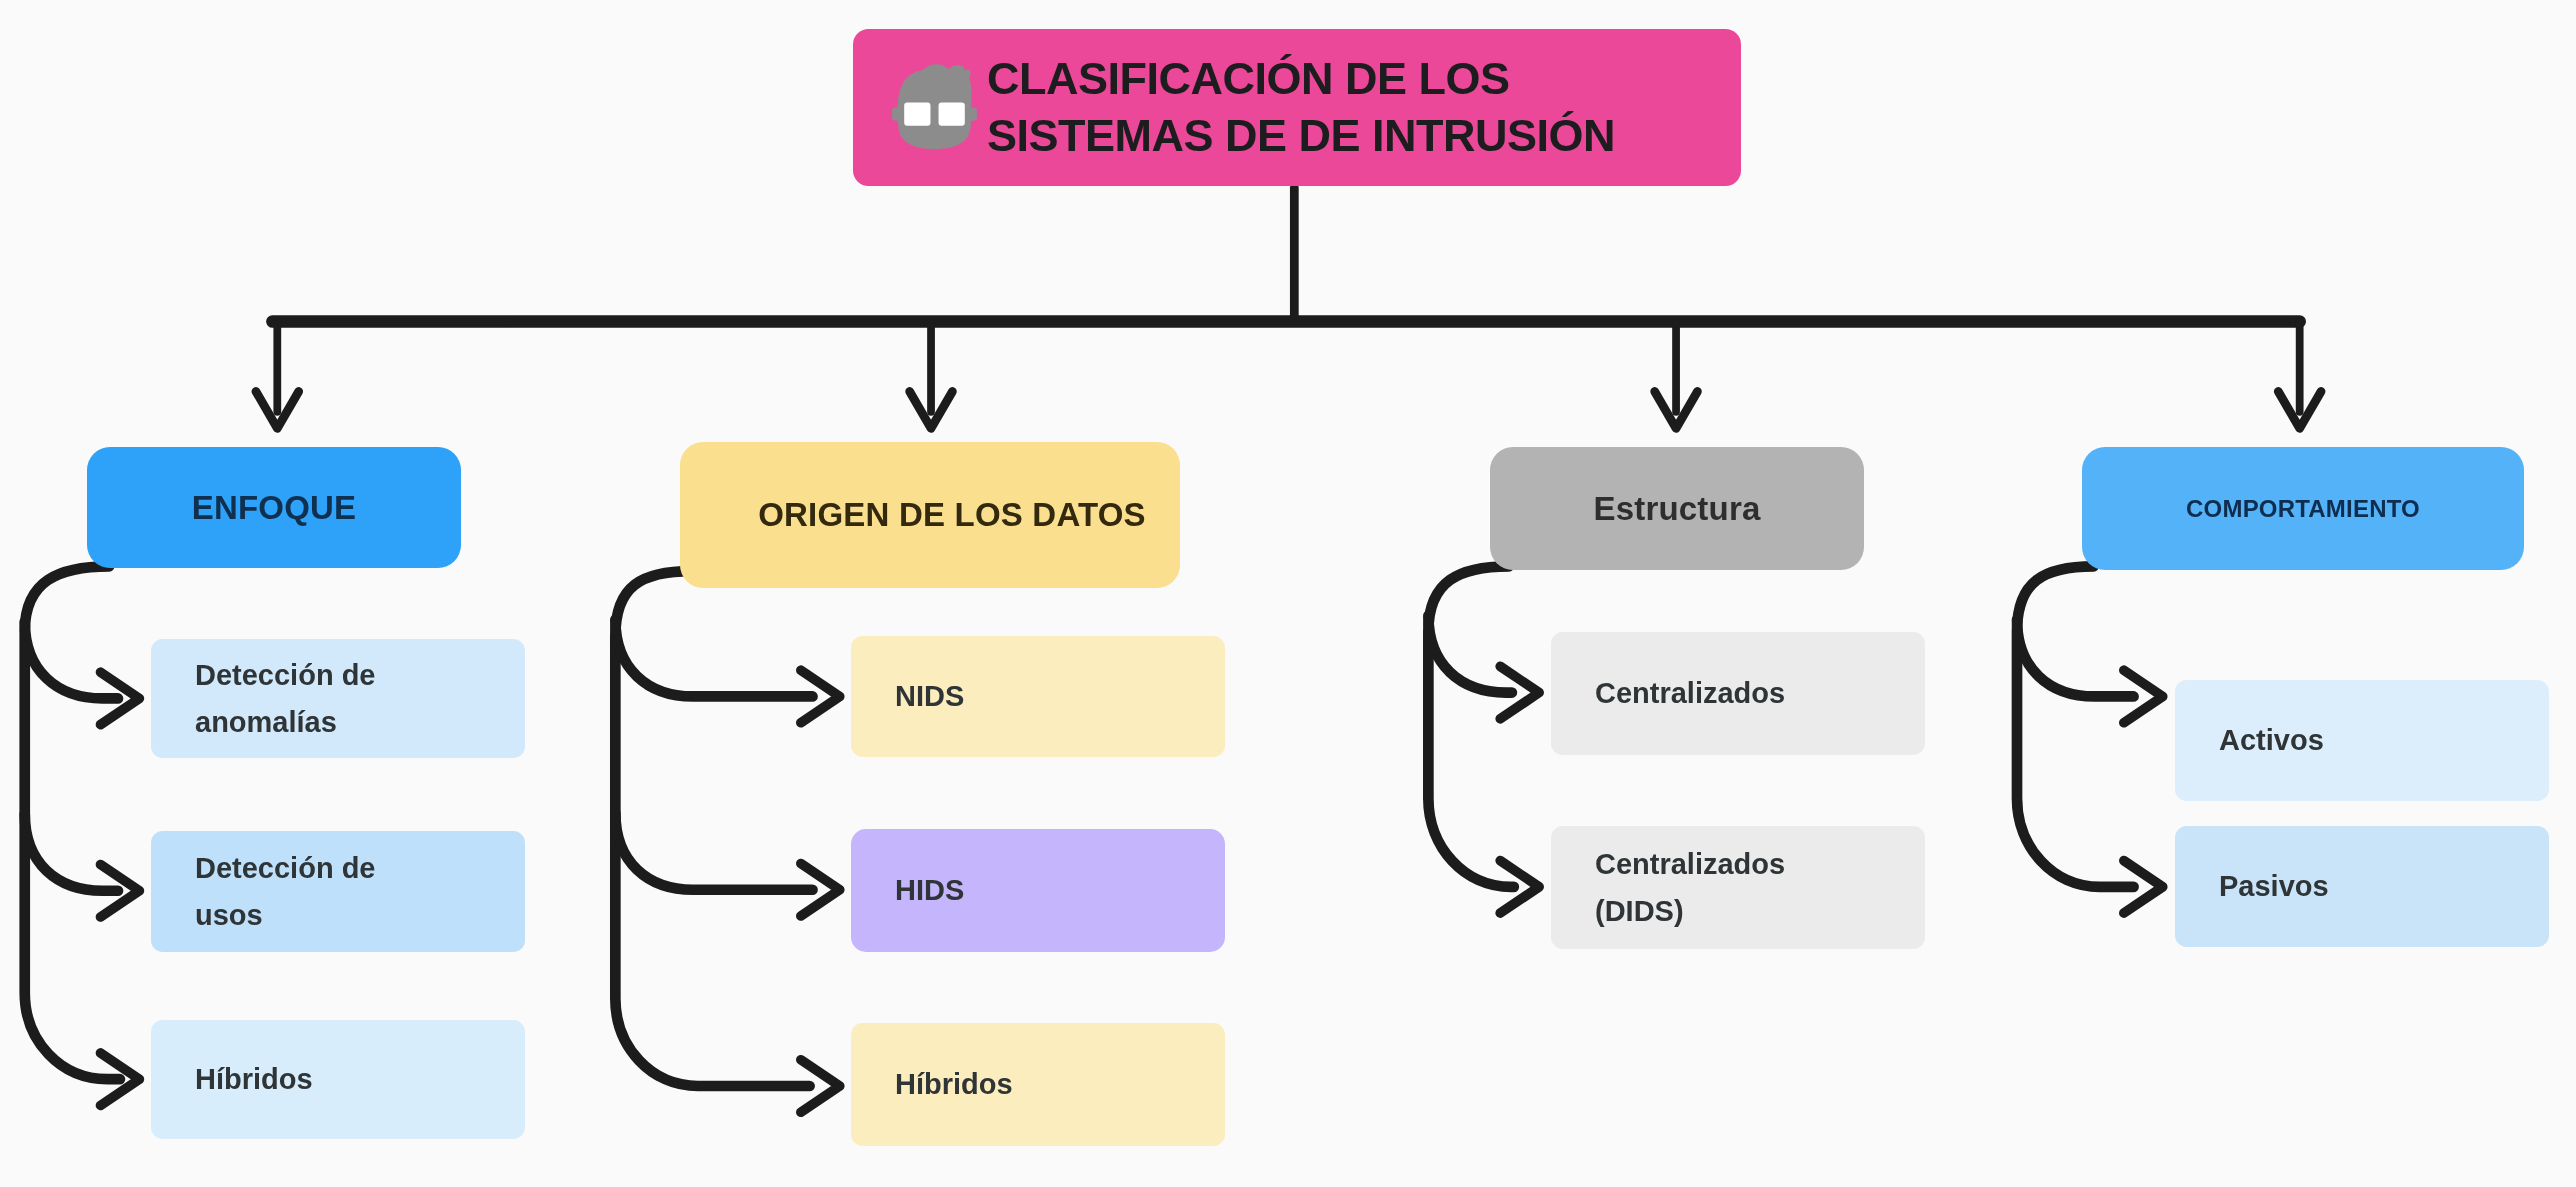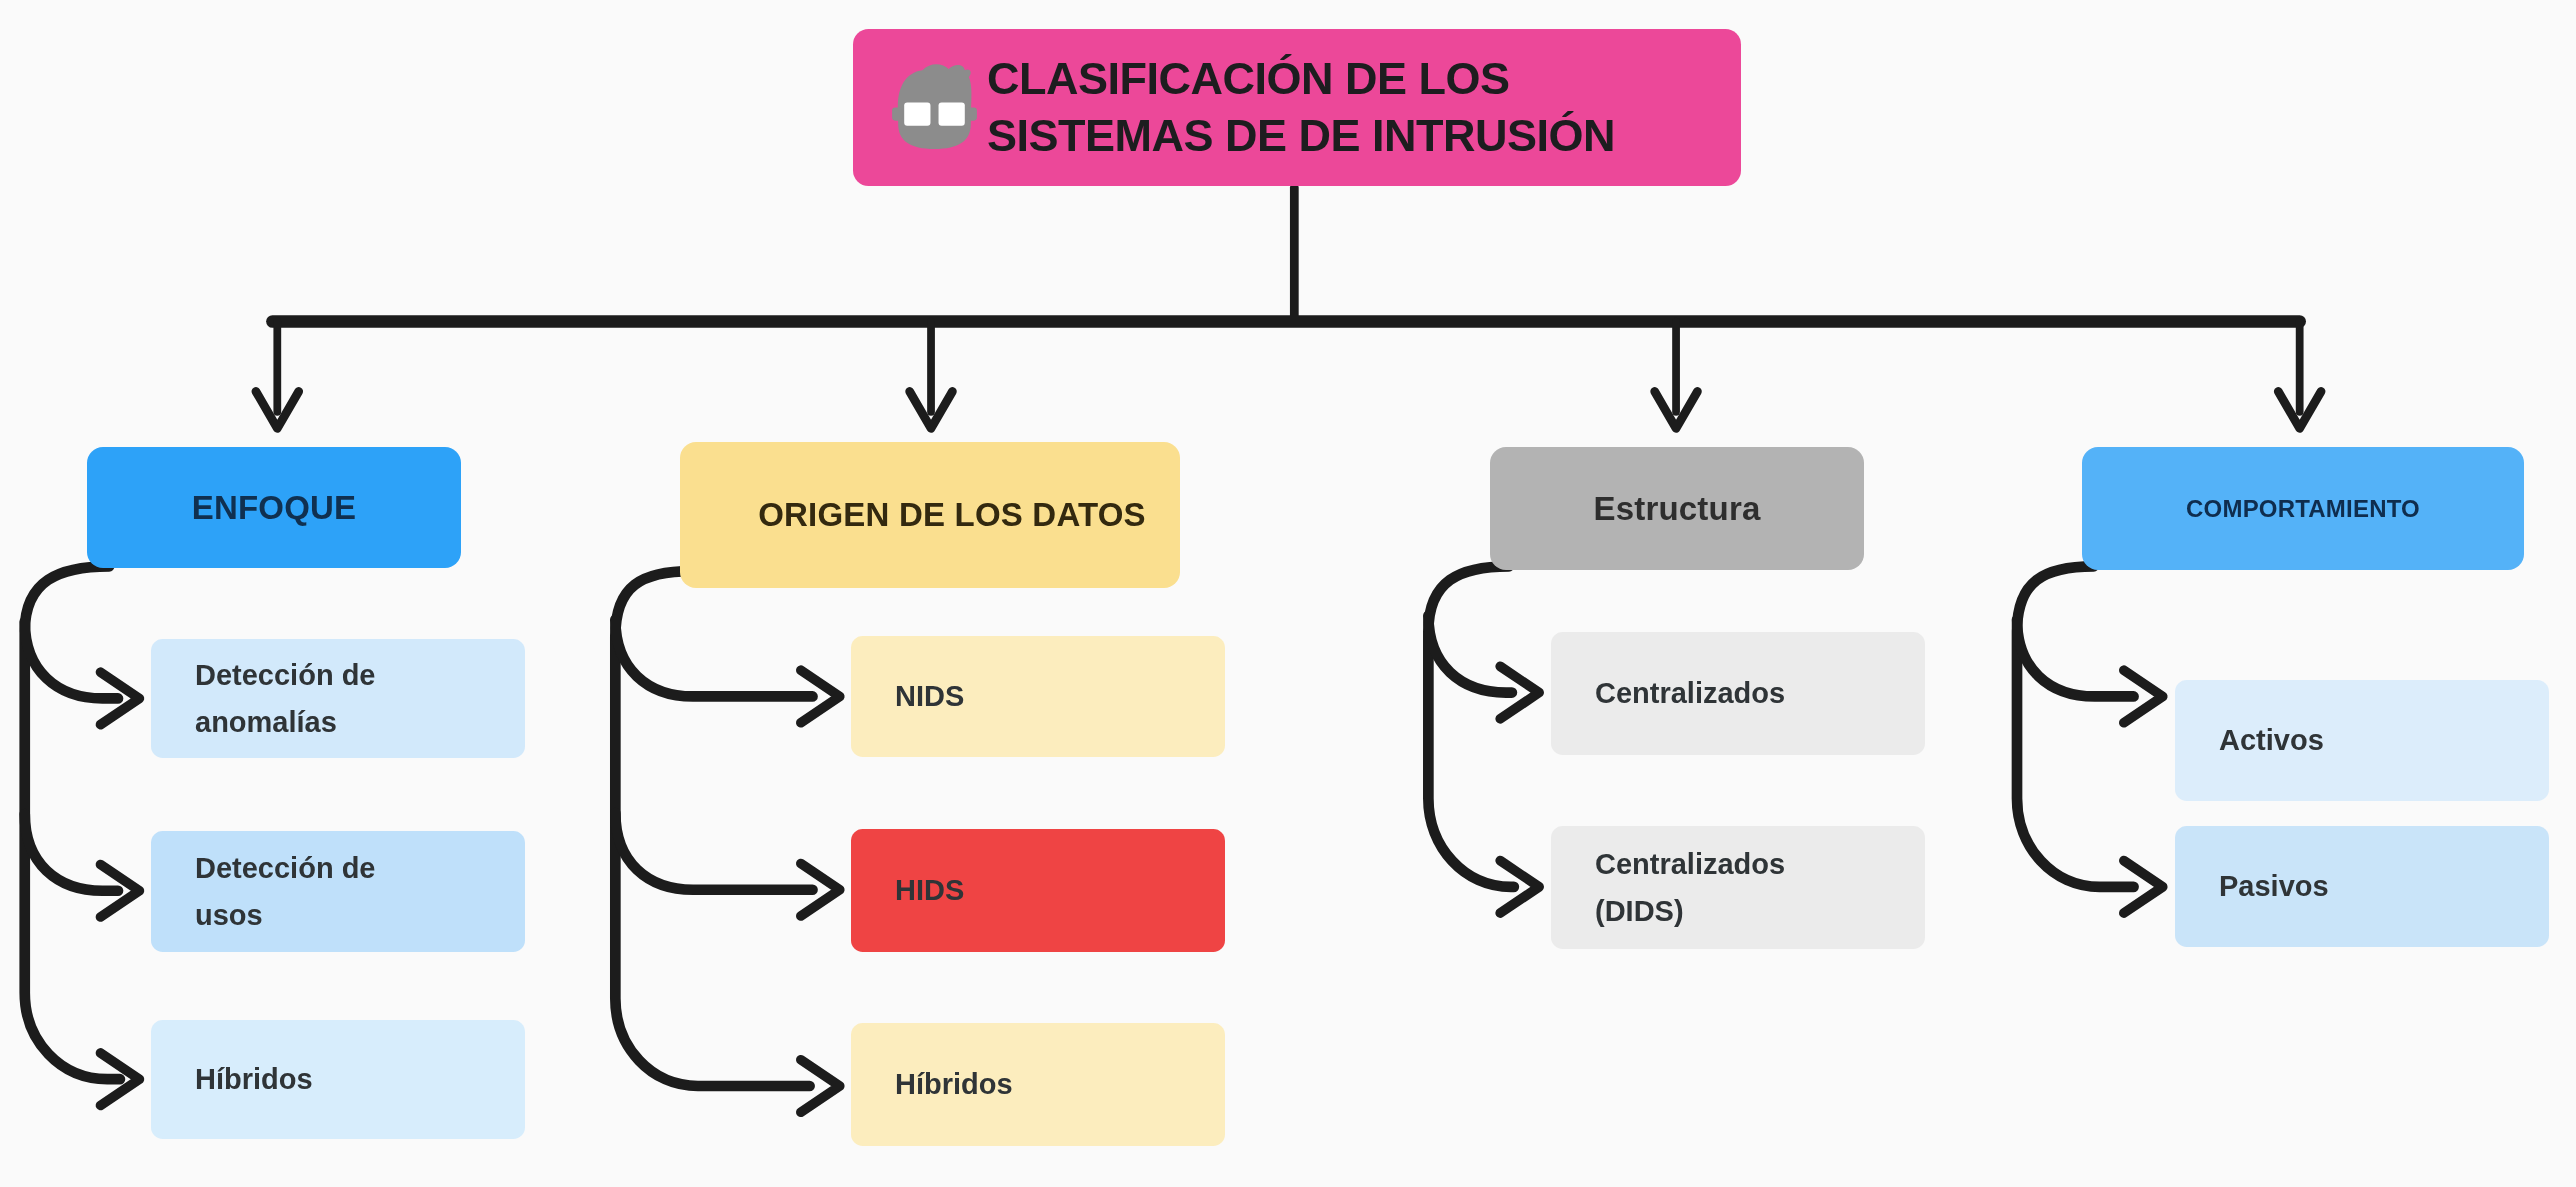--- a/index.html
+++ b/index.html
@@ -16,39 +16,39 @@
     left:853px;top:29px;width:888px;height:157px;
     background:#ec4899;border-radius:15.5px;
     padding-left:29px;
   }
   .title-text{
     font-size:45px;font-weight:800;color:#1d1d1f;
     line-height:1.25;letter-spacing:-0.5px;
   }
   .geek-icon{width:105px;height:101px;flex:0 0 auto;}
   .parent{
-    border-radius:16px;justify-content:center;
+    border-radius:23px;justify-content:center;
     font-weight:800;letter-spacing:0.2px;
   }
   .parent.b0{left:87px;top:447px;width:374px;height:121px;background:#2da2f8;color:#103050;font-size:33px;}
   .parent.b1{left:680px;top:442px;width:500px;height:146px;background:#fadf8f;color:#33290f;font-size:33px;padding-left:44px;}
   .parent.b2{left:1490px;top:447px;width:374px;height:123px;background:#b3b3b3;color:#2e2e2e;font-size:33px;font-weight:700;}
   .parent.b3{left:2082px;top:447px;width:442px;height:123px;background:#54b2f8;color:#0f2d4e;font-size:24px;}
   .child{
     border-radius:11.7px;padding-left:44px;padding-right:19.4px;
     font-size:29px;font-weight:700;color:#2f3437;
     line-height:1.6;white-space:pre-line;
   }
   
   .c00{left:151px;top:639px;width:374px;height:119px;background:#d2e9fb;}
   .c01{left:151px;top:831px;width:374px;height:121px;background:#bfe0fa;}
   .c02{left:151px;top:1020px;width:374px;height:119px;background:#d7edfc;}
   
   .c10{left:851px;top:636px;width:374px;height:121px;background:#fcedbe;}
-  .c11{left:851px;top:829px;width:374px;height:123px;background:#ef4444;}
+  .c11{left:851px;top:829px;width:374px;height:123px;background:#c4b5fd;border-radius:15px;}
   .c12{left:851px;top:1023px;width:374px;height:123px;background:#fcedbe;}
   
   .c20{left:1551px;top:632px;width:374px;height:123px;background:#ebebeb;}
   .c21{left:1551px;top:826px;width:374px;height:123px;background:#ebebeb;}
   
   .c30{left:2175px;top:636px;width:374px;height:121px;background:#dcedfb;margin-top:44px;}
   .c31{left:2175px;top:826px;width:374px;height:121px;background:#c9e4f9;}
 </style>
 </head>
 <body>

